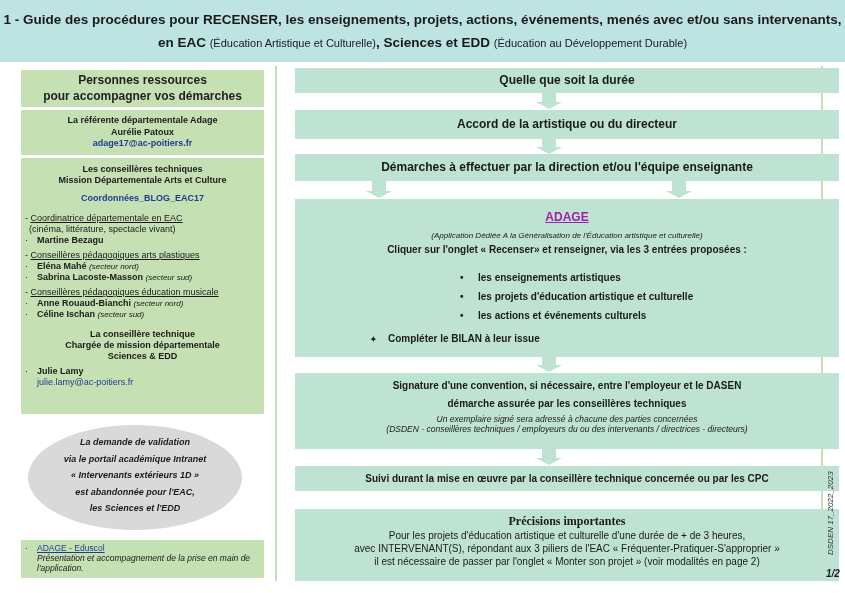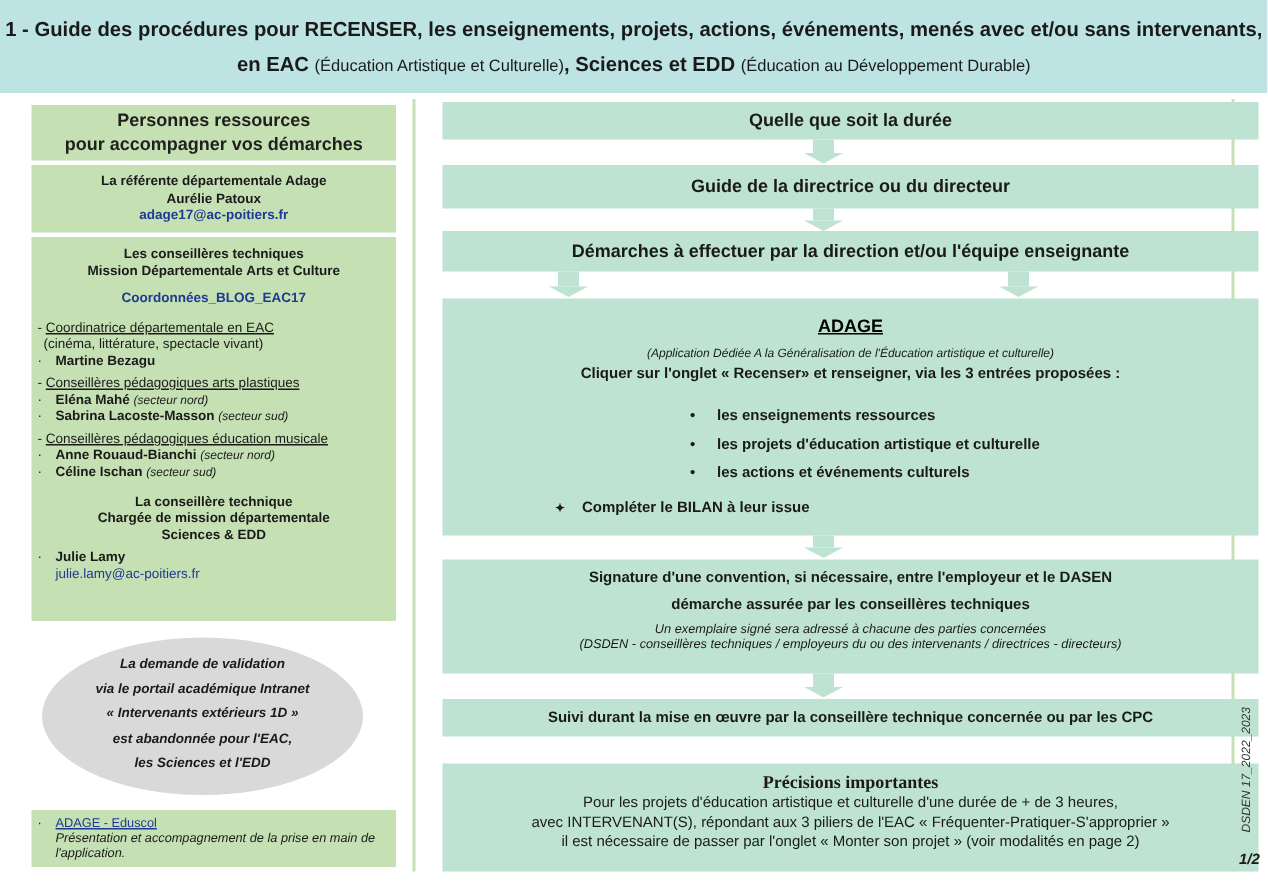--- a/index.html
+++ b/index.html
@@ -53,21 +53,21 @@
   .s6 { top: 400px; height: 25px; font-size: 10px; line-height: 25px; }
   .s7 { top: 443px; height: 72px; font-weight: normal; font-size: 10px; }
 
   .arrow {
     position: absolute; width: 0; height: 0;
     border-left: 13px solid transparent; border-right: 13px solid transparent;
     border-top: 7px solid #bee3d2;
   }
   .arrow-stem { position: absolute; width: 14px; background: #bee3d2; }
 
-  .adage-title { display: block; margin-top: 11px; font-size: 12px; color: #000000; text-decoration: underline; }
+  .adage-title { display: block; margin-top: 11px; font-size: 12px; color: #a21caf; text-decoration: underline; }
   .adage-sub { display: block; margin-top: 7px; font-style: italic; font-weight: normal; font-size: 8px; }
   .adage-instr { display: block; margin-top: 4px; font-size: 10px; }
   .bullets { position: absolute; left: 165px; top: 69px; text-align: left; font-size: 10px; line-height: 19px; }
   .bullets .b { display: inline-block; width: 18px; }
   .bilan { position: absolute; left: 75px; top: 134px; text-align: left; font-size: 10px; }
   .bilan .b { display: inline-block; width: 18px; font-size: 8px; }
 
   .s5 .l1 { display: block; margin-top: 6px; line-height: 14px; }
   .s5 .l2 { display: block; margin-top: 4px; line-height: 14px; }
   .s5 .l3 { display: block; margin-top: 3px; font-style: italic; font-weight: normal; font-size: 8.5px; line-height: 10px; }
@@ -148,36 +148,36 @@
 <div class="left box-eduscol">
   <div><span style="display:inline-block;width:12px">·</span><span class="link">ADAGE - Eduscol</span></div>
   <i>Présentation et accompagnement de la prise en main de l'application.</i>
 </div>
 
 <div class="flow">
   <div class="step s1">Quelle que soit la durée</div>
   <div class="arrow-stem" style="left:265px;top:27px;height:9px;"></div>
   <div class="arrow" style="left:259px;top:36px;"></div>
 
-  <div class="step s2">Guide de la directrice ou du directeur</div>
+  <div class="step s2">Accord de la artistique ou du directeur</div>
   <div class="arrow-stem" style="left:265px;top:73px;height:8px;"></div>
   <div class="arrow" style="left:259px;top:81px;"></div>
 
   <div class="step s3">Démarches à effectuer par la direction et/ou l'équipe enseignante</div>
   <div class="arrow-stem" style="left:95px;top:115px;height:10px;"></div>
   <div class="arrow" style="left:89px;top:125px;"></div>
   <div class="arrow-stem" style="left:395px;top:115px;height:10px;"></div>
   <div class="arrow" style="left:389px;top:125px;"></div>
 
   <div class="step s4">
     <span class="adage-title">ADAGE</span>
     <span class="adage-sub">(Application Dédiée A la Généralisation de l'Éducation artistique et culturelle)</span>
     <span class="adage-instr">Cliquer sur l'onglet « Recenser» et renseigner, via les 3 entrées proposées :</span>
     <div class="bullets">
-      <div><span class="b">•</span><span>les enseignements ressources</span></div>
+      <div><span class="b">•</span><span>les enseignements artistiques</span></div>
       <div><span class="b">•</span><span>les projets d'éducation artistique et culturelle</span></div>
       <div><span class="b">•</span><span>les actions et événements culturels</span></div>
     </div>
     <div class="bilan"><span class="b">✦</span><span>Compléter le BILAN à leur issue</span></div>
   </div>
   <div class="arrow-stem" style="left:265px;top:291px;height:8px;"></div>
   <div class="arrow" style="left:259px;top:299px;"></div>
 
   <div class="step s5">
     <span class="l1">Signature d'une convention, si nécessaire, entre l'employeur et le DASEN</span>

